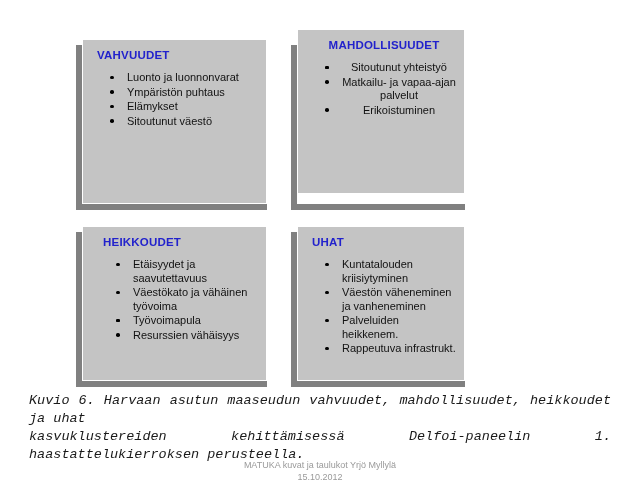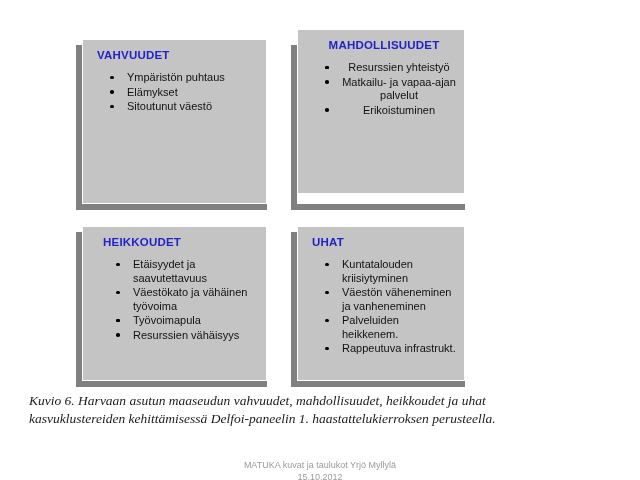--- a/index.html
+++ b/index.html
@@ -93,21 +93,21 @@
   #box-threats    { left: 297px; top: 209px; width: 168px; height: 155px; }
   #box-threats-sl { left: 291px; top: 215px; height: 155px; }
   #box-threats-sb { left: 291px; top: 364px; width: 174px; }
 
   
   .caption {
     position: absolute;
     left: 29px;
     top: 392px;
     width: 582px;
-    font-family: Liberation Serif, serif;
+    font-family: Liberation Mono, monospace;
     font-style: italic;
     font-size: 13.5px;
     line-height: 18px;
     color: #1a1a1a;
     text-align: justify;
   }
   .caption .line2 { display: block; }
 
   
   .footer {
@@ -126,33 +126,34 @@
 </head>
 <body>
 
 <div class="matrix">
 
   <div class="shadow-left" id="box-strengths-sl"></div>
   <div class="shadow-bottom" id="box-strengths-sb"></div>
   <div class="swot-box" id="box-strengths">
     <div class="box-title">VAHVUUDET</div>
     <ul class="box-list">
+      <li><span class="bullet"></span><span>Luonto ja luonnonvarat</span></li>
       <li><span class="bullet"></span><span>Ympäristön puhtaus</span></li>
       <li><span class="bullet"></span><span>Elämykset</span></li>
       <li><span class="bullet"></span><span>Sitoutunut väestö</span></li>
     </ul>
   </div>
 
   <div class="shadow-left" id="box-opportunities-sl"></div>
   <div class="shadow-bottom" id="box-opportunities-sb"></div>
   <div class="swot-box" id="box-opportunities">
     <div class="box-title">MAHDOLLISUUDET</div>
     <ul class="box-list">
       <li><span class="bullet"></span></li>
-      <li><span class="bullet"></span><span>Resurssien yhteistyö</span></li>
+      <li><span class="bullet"></span><span>Sitoutunut yhteistyö</span></li>
       <li><span class="bullet"></span><span>Matkailu- ja vapaa-ajan palvelut</span></li>
       <li><span class="bullet"></span><span>Erikoistuminen</span></li>
     </ul>
   </div>
 
   <div class="shadow-left" id="box-weaknesses-sl"></div>
   <div class="shadow-bottom" id="box-weaknesses-sb"></div>
   <div class="swot-box" id="box-weaknesses">
     <div class="box-title">HEIKKOUDET</div>
     <ul class="box-list">

